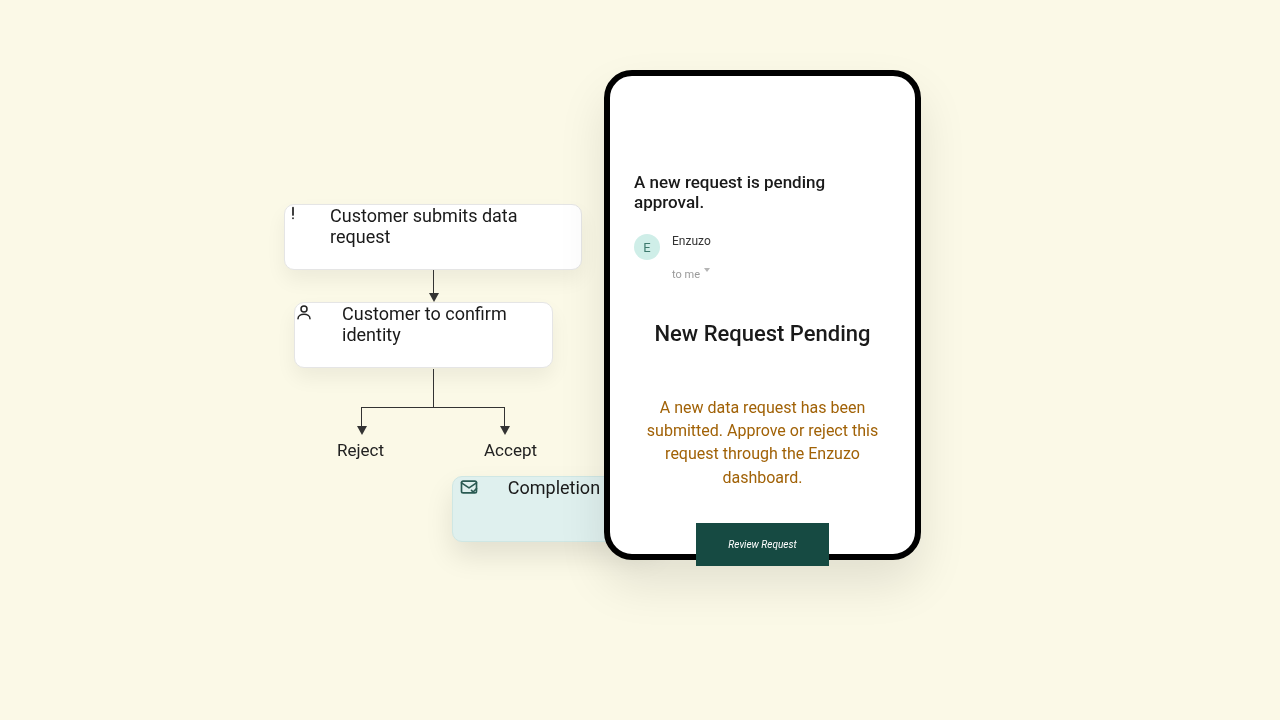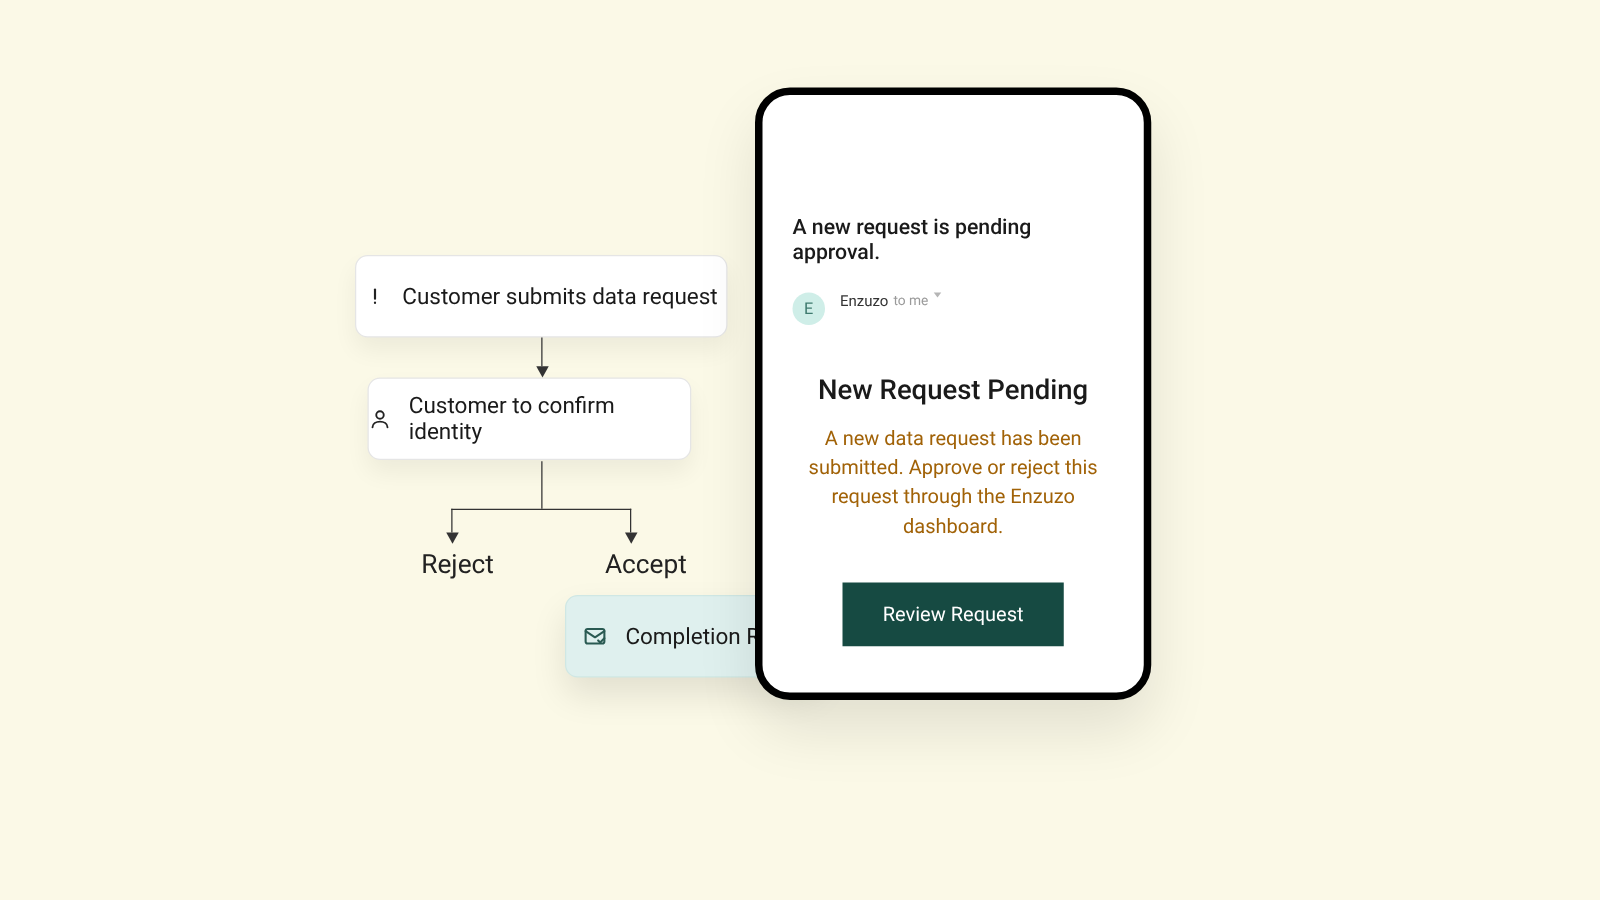--- a/index.html
+++ b/index.html
@@ -13,40 +13,40 @@
     color: #1a1a1a;
   }
 
   
   .node {
     position: absolute;
     background: #ffffff;
     border: 1px solid #e5e5e5;
     border-radius: 10px;
     display: flex;
-    align-items: center;
+    align-items: flex-start;
     justify-content: center;
-    gap: 14px;
+    gap: 29px;
     box-shadow: 0 10px 20px rgba(0,0,0,0.06);
     font-size: 18px;
   }
   .node .icon { display: flex; align-items: center; justify-content: center; }
 
   #node-submits { left: 284px; top: 204px; width: 298px; height: 66px; }
   #node-confirm { left: 294px; top: 302px; width: 259px; height: 66px; }
   #node-completion {
     left: 452px; top: 476px; width: 203px; height: 66px;
     background: #dff0ee;
     border: 1px solid #cfe7e4;
     box-shadow: 0 14px 28px rgba(0,0,0,0.10);
   }
 
   .branch-label {
     position: absolute;
-    font-size: 21px;
+    font-size: 17px;
     color: #222;
   }
   #label-reject { left: 337px; top: 440px; }
   #label-accept { left: 484px; top: 440px; }
 
   
   .vline { position: absolute; width: 0; border-left: 1.5px solid #333; }
   .hline { position: absolute; height: 0; border-top: 1.5px solid #333; }
   .arrowhead {
     position: absolute;
@@ -97,54 +97,55 @@
   .avatar {
     width: 26px; height: 26px;
     border-radius: 50%;
     background: #cfeee8;
     color: #3e7a6e;
     font-size: 13px;
     display: flex;
     align-items: center;
     justify-content: center;
   }
-  .sender-meta { display: flex; flex-direction: row; gap: 4px; }
+  .sender-meta { display: flex; flex-direction: column; gap: 20px; }
   .sender-name { font-size: 12px; color: #333; }
   .to-line { font-size: 11px; color: #9a9a9a; display: flex; align-items: flex-start; gap: 4px; }
   .caret {
     width: 0; height: 0;
     border-left: 3px solid transparent;
     border-right: 3px solid transparent;
     border-top: 4px solid #b5b5b5;
   }
   .email-title {
     text-align: center;
     font-size: 22px;
     font-weight: 500;
     color: #1a1a1a;
-    margin-bottom: 14px;
+    margin-bottom: 50px;
   }
   .email-body {
     text-align: center;
     font-size: 16px;
     line-height: 1.45;
     color: #a16207;
     padding: 0 12px;
     margin-bottom: 34px;
   }
   .review-btn {
     display: block;
     margin: 0 auto;
     background: #164a42;
     color: #ffffff;
     border: none;
-    font-size: 16px;
+    font-size: 10px;
     padding: 16px 32px;
     cursor: pointer;
     font-family: inherit;
+    font-style: italic;
   }
 </style>
 </head>
 <body>
 
 <div id="node-submits" class="node">
   <span class="icon">
     <svg width="16" height="16" viewBox="0 0 24 24" fill="none" stroke="#222" stroke-width="2.6" stroke-linecap="round">
         <line x1="12" y1="4" x2="12" y2="15"></line>
         <line x1="12" y1="19.5" x2="12" y2="20"></line>

